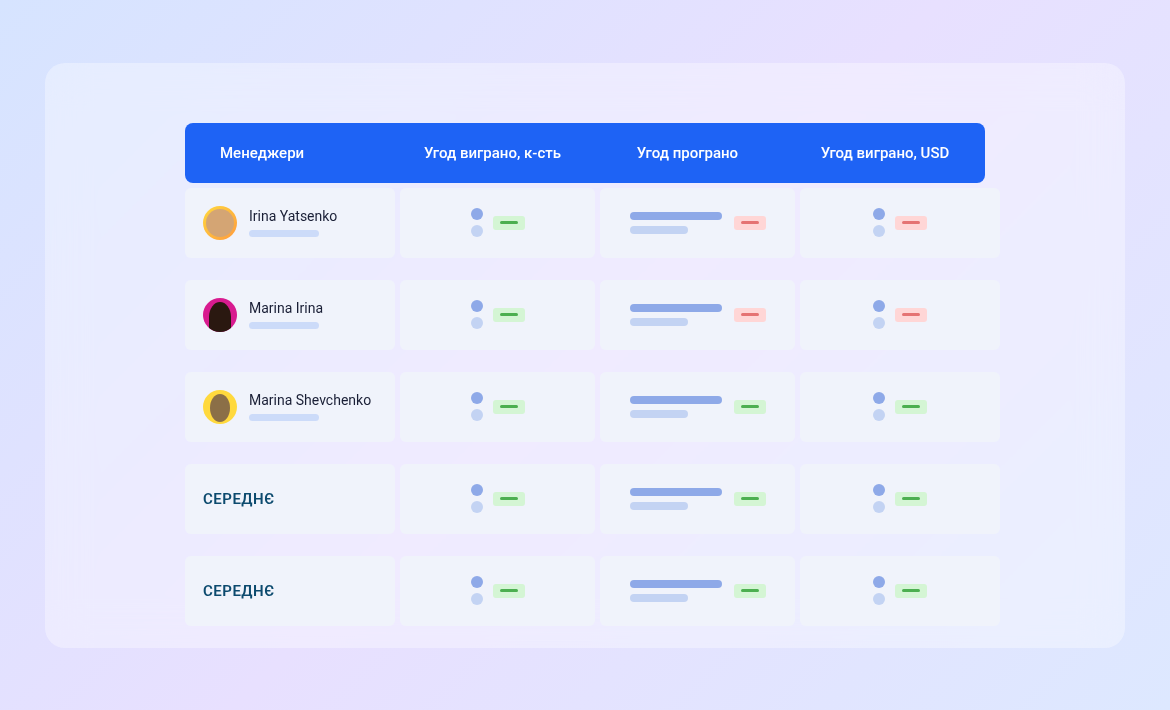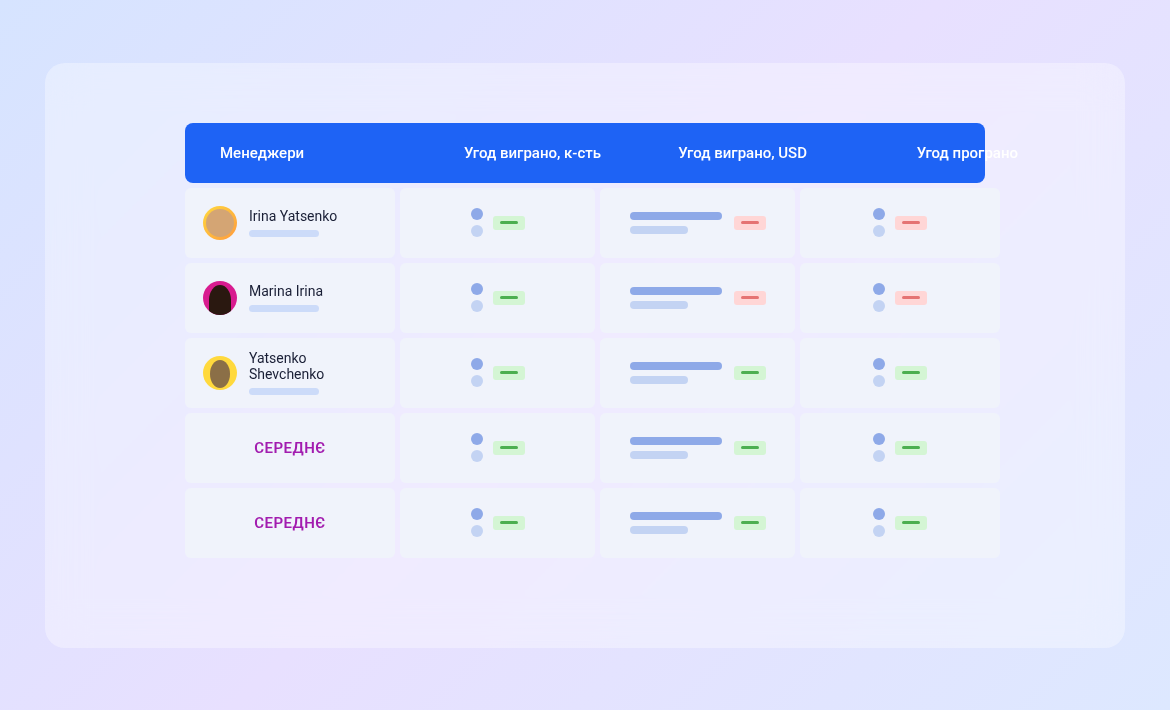--- a/index.html
+++ b/index.html
@@ -35,39 +35,38 @@
     }
     
     .table-header {
       background: #1e63f5;
       border-radius: 8px;
       display: grid;
       grid-template-columns: 210px 195px 195px 200px;
       padding: 0;
       height: 60px;
       align-items: center;
-      gap: 11px;
     }
     
     .th {
       color: #fff;
       font-size: 15px;
       font-weight: 500;
-      text-align: right;
+      text-align: center;
     }
     
     .th:first-child {
       text-align: left;
       padding-left: 35px;
     }
     
     .table-body {
       display: flex;
       flex-direction: column;
-      gap: 5px;
+      gap: 22px;
       margin-top: 5px;
     }
     
     .row {
       display: grid;
       grid-template-columns: 210px 195px 195px 200px;
       gap: 5px;
     }
     
     .cell {
@@ -79,24 +78,24 @@
       justify-content: center;
       padding: 0 18px;
     }
     
     .manager-cell {
       justify-content: flex-start;
       gap: 12px;
     }
     
     .summary-cell {
-      justify-content: center;
+      justify-content: flex-start;
       font-size: 15px;
       font-weight: 600;
-      color: #a21caf;
+      color: #0c4a6e;
       letter-spacing: 0.5px;
     }
     
     .avatar {
       width: 34px;
       height: 34px;
       border-radius: 50%;
       flex-shrink: 0;
       position: relative;
       overflow: hidden;
@@ -251,22 +250,22 @@
   </style>
 </head>
 <body>
 
 <div class="card">
   <div class="table-wrapper">
 
     <div class="table-header">
       <div class="th">Менеджери</div>
       <div class="th">Угод виграно, к-сть</div>
+      <div class="th">Угод програно</div>
       <div class="th">Угод виграно, USD</div>
-      <div class="th">Угод програно</div>
     </div>
 
     <div class="table-body">
 
       <div class="row">
         <div class="cell manager-cell">
           <div class="avatar avatar-1"></div>
           <div class="manager-info">
             <div class="manager-name">Irina Yatsenko</div>
             <div class="manager-subline"></div>
@@ -335,21 +334,21 @@
             </div>
             <div class="pill pill-red"></div>
           </div>
         </div>
       </div>
 
       <div class="row">
         <div class="cell manager-cell">
           <div class="avatar avatar-3"></div>
           <div class="manager-info">
-            <div class="manager-name">Yatsenko Shevchenko</div>
+            <div class="manager-name">Marina Shevchenko</div>
             <div class="manager-subline"></div>
           </div>
         </div>
         <div class="cell">
           <div class="metric-group">
             <div class="dots">
               <div class="dot dot-dark"></div>
               <div class="dot dot-light"></div>
             </div>
             <div class="pill pill-green"></div>

